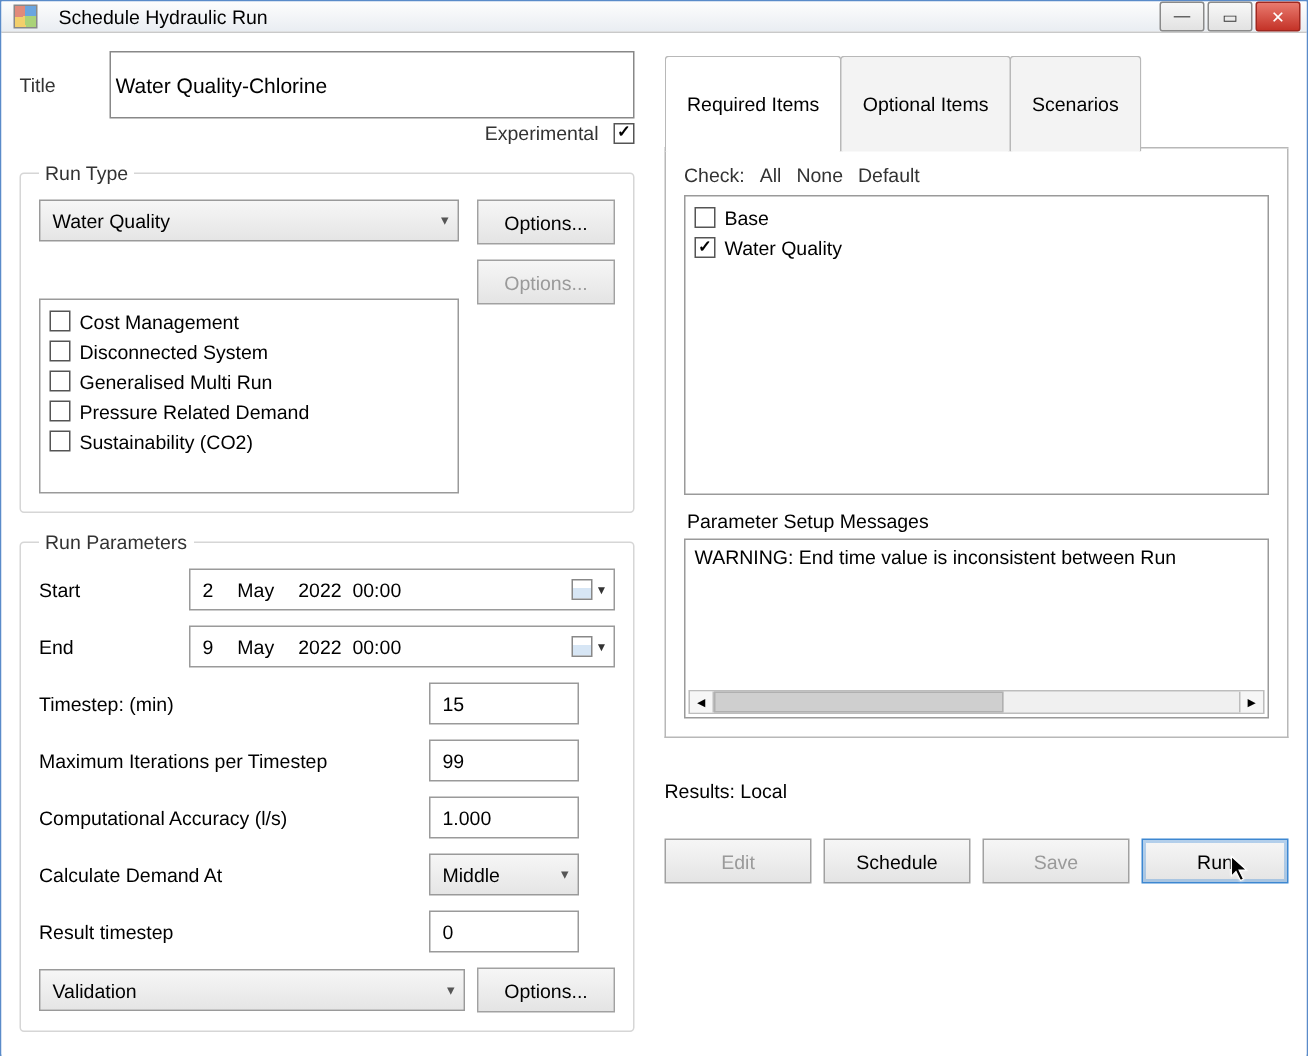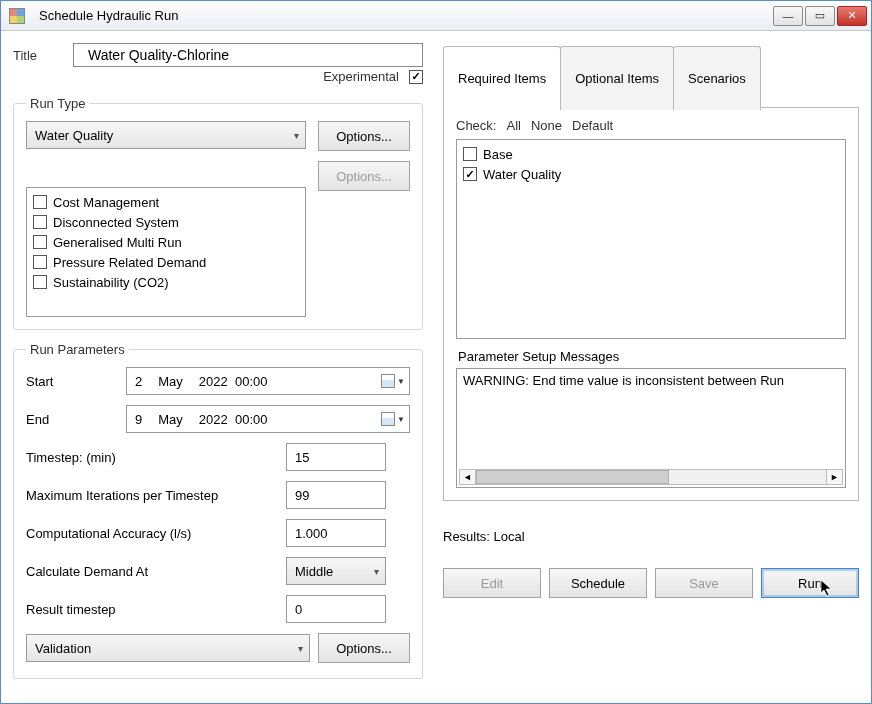--- a/index.html
+++ b/index.html
@@ -76,22 +76,22 @@
   }
   legend {
     font-size: 13px;
     padding: 0 4px;
     color: #333;
   }
   .row { display: flex; align-items: center; gap: 10px; margin-bottom: 2px; }
   .label { color: #333; }
   .title-input {
     flex: 1;
-    height: 24px;
-    padding: 3px 14px;
+    height: 45px;
+    padding: 3px 3px;
     border: 1px solid #888;
     font-size: 14px;
   }
   .align-right { justify-content: flex-end; }
   .chk { width: 14px; height: 14px; border: 1px solid #555; display: inline-flex; align-items: center; justify-content: center; font-size: 11px; background:#fff; }
   .chk.checked::after { content: "✓"; color:#000; font-weight:bold; line-height:1; }
   .dropdown {
     height: 28px;
     border: 1px solid #9a9a9a;
     background: linear-gradient(#f6f6f6, #e5e5e5);

